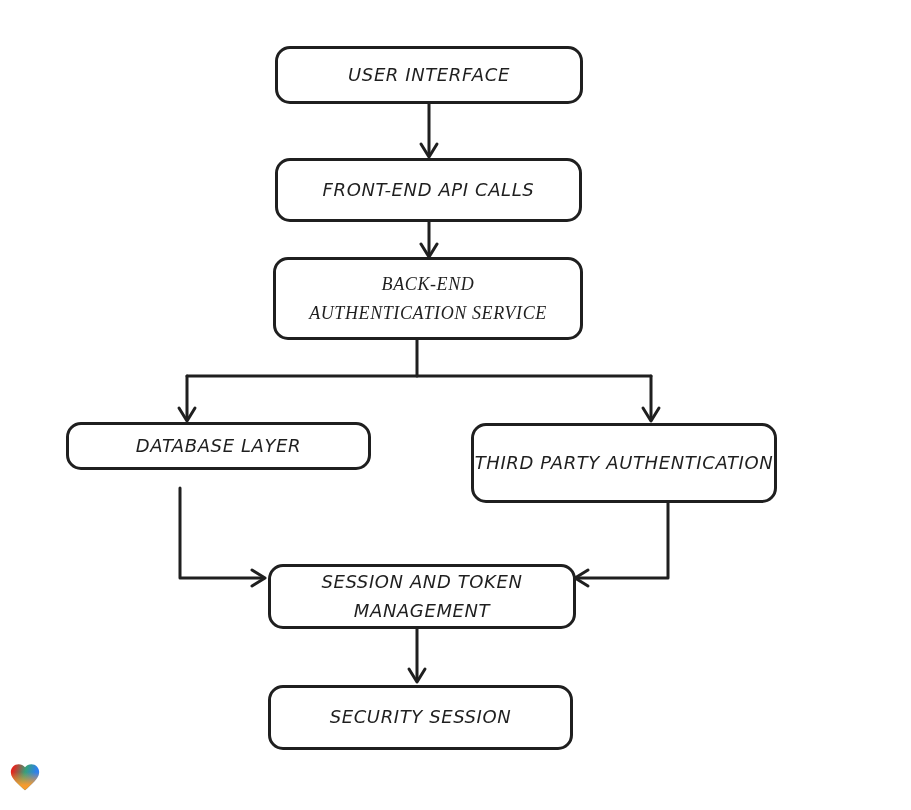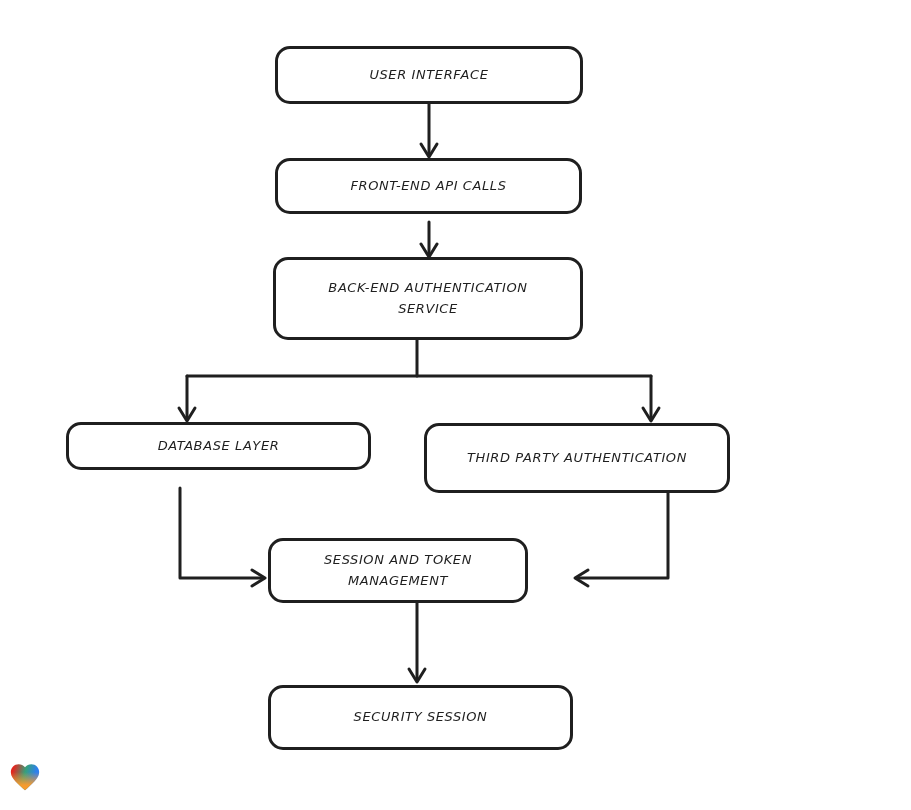--- a/index.html
+++ b/index.html
@@ -34,27 +34,27 @@
     box-sizing: border-box;
     background: #ffffff;
     border: 3.5px solid #1f1f1f;
     border-radius: 15px;
     display: flex;
     align-items: center;
     justify-content: center;
     text-align: center;
   }
   .node .label {
-    font-size: 13px;
+    font-size: 18px;
     font-style: italic;
     letter-spacing: 0.6px;
     line-height: 1.6;
     color: #1f1f1f;
   }
-  .node .label.narrow-250 { max-width: 250px; }
+  .node .label.narrow-250 { max-width: 250px; font-family: Liberation Serif, serif; }
   .node .label.narrow-210 { max-width: 210px; }
   .logo {
     position: absolute;
     left: 8px;
     top: 760px;
     width: 34px;
     height: 34px;
     cursor: pointer;
   }
   .logo svg { width: 100%; height: 100%; }
@@ -98,37 +98,37 @@
     <g>
       <path d="M417 603 L417 680"></path>
       <path d="M409 669 L417 682 L425 669"></path>
     </g>
   </svg>
 
   <div class="node" style="left:275px; top:46px; width:308px; height:58px">
     <span class="label">USER INTERFACE</span>
   </div>
 
-  <div class="node" style="left:275px; top:158px; width:307px; height:56px">
+  <div class="node" style="left:275px; top:158px; width:307px; height:64px">
     <span class="label">FRONT-END API CALLS</span>
   </div>
 
   <div class="node" style="left:273px; top:257px; width:310px; height:83px">
     <span class="label narrow-250">BACK-END AUTHENTICATION SERVICE</span>
   </div>
 
   <div class="node" style="left:66px; top:422px; width:305px; height:48px">
     <span class="label">DATABASE LAYER</span>
   </div>
 
-  <div class="node" style="left:424px; top:423px; width:306px; height:70px">
+  <div class="node" style="left:471px; top:423px; width:306px; height:80px">
     <span class="label">THIRD PARTY AUTHENTICATION</span>
   </div>
 
-  <div class="node" style="left:268px; top:538px; width:260px; height:65px">
+  <div class="node" style="left:268px; top:564px; width:308px; height:65px">
     <span class="label narrow-210">SESSION AND TOKEN MANAGEMENT</span>
   </div>
 
   <div class="node" style="left:268px; top:685px; width:305px; height:65px">
     <span class="label">SECURITY SESSION</span>
   </div>
 
   <div class="logo">
     <svg viewBox="0 0 24 24">
       <defs>

